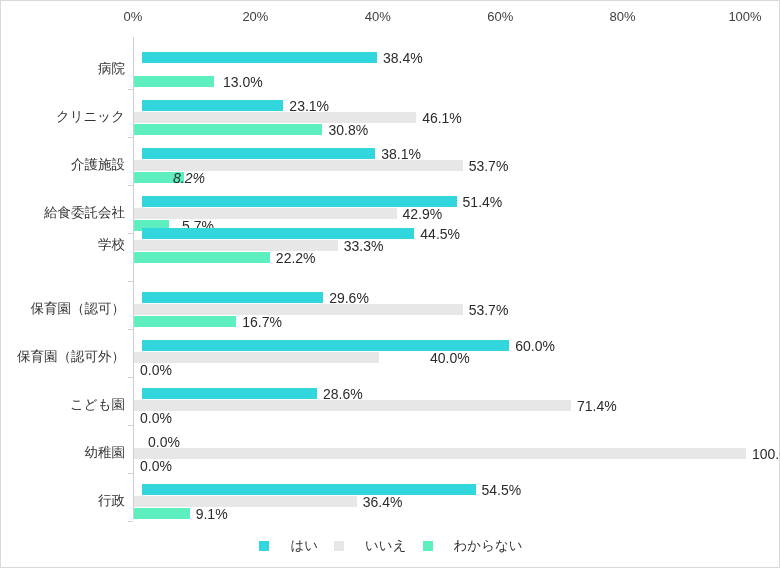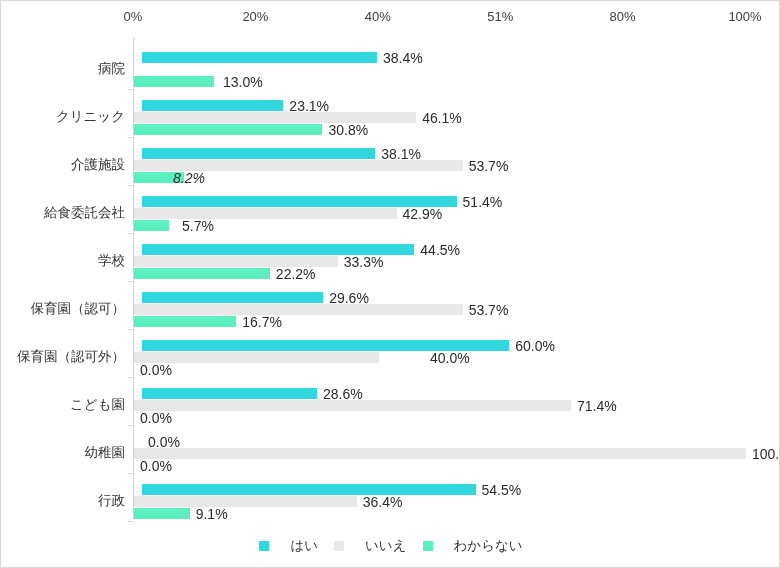--- a/index.html
+++ b/index.html
@@ -141,21 +141,21 @@
 </style>
 </head>
 <body>
 
 <div id="chart-root">
 
   <div class="x-axis">
       <div class="x-tick-label" style="left: 132px;">0%</div>
       <div class="x-tick-label" style="left: 254.4px;">20%</div>
       <div class="x-tick-label" style="left: 376.8px;">40%</div>
-      <div class="x-tick-label" style="left: 499.2px;">51%</div>
+      <div class="x-tick-label" style="left: 499.2px;">60%</div>
       <div class="x-tick-label" style="left: 621.6px;">80%</div>
       <div class="x-tick-label" style="left: 744px;">100%</div>
     </div>
 
   <div class="plot">
     <div class="axis-line"></div>
   <div class="cat-row" style="top: 8px;">
         <div class="cat-label">病院</div>
         <div class="bar-track s0" style="width: 235.008px;">
           <div class="bar-fill" style="width: 235.008px; background: rgb(50, 215, 221);"></div>
@@ -208,21 +208,21 @@
         <div class="bar-track s1" style="width: 262.548px;">
           <div class="bar-fill" style="width: 262.548px; background: rgb(231, 231, 231);"></div>
           <div class="bar-value">42.9%</div>
         </div>
         <div class="bar-track s2" style="width: 42px;">
           <div class="bar-fill" style="width: 34.884px; background: rgb(93, 239, 191);"></div>
           <div class="bar-value">5.7%</div>
         </div>
       </div>
       <div class="axis-tick" style="top: 196px;"></div>
-      <div class="cat-row" style="top: 200px;">
+      <div class="cat-row" style="top: 184px;">
         <div class="cat-label">学校</div>
         <div class="bar-track s0" style="width: 272.34px;">
           <div class="bar-fill" style="width: 272.34px; background: rgb(50, 215, 221);"></div>
           <div class="bar-value">44.5%</div>
         </div>
         <div class="bar-track s1" style="width: 203.796px;">
           <div class="bar-fill" style="width: 203.796px; background: rgb(231, 231, 231);"></div>
           <div class="bar-value">33.3%</div>
         </div>
         <div class="bar-track s2" style="width: 135.864px;">

